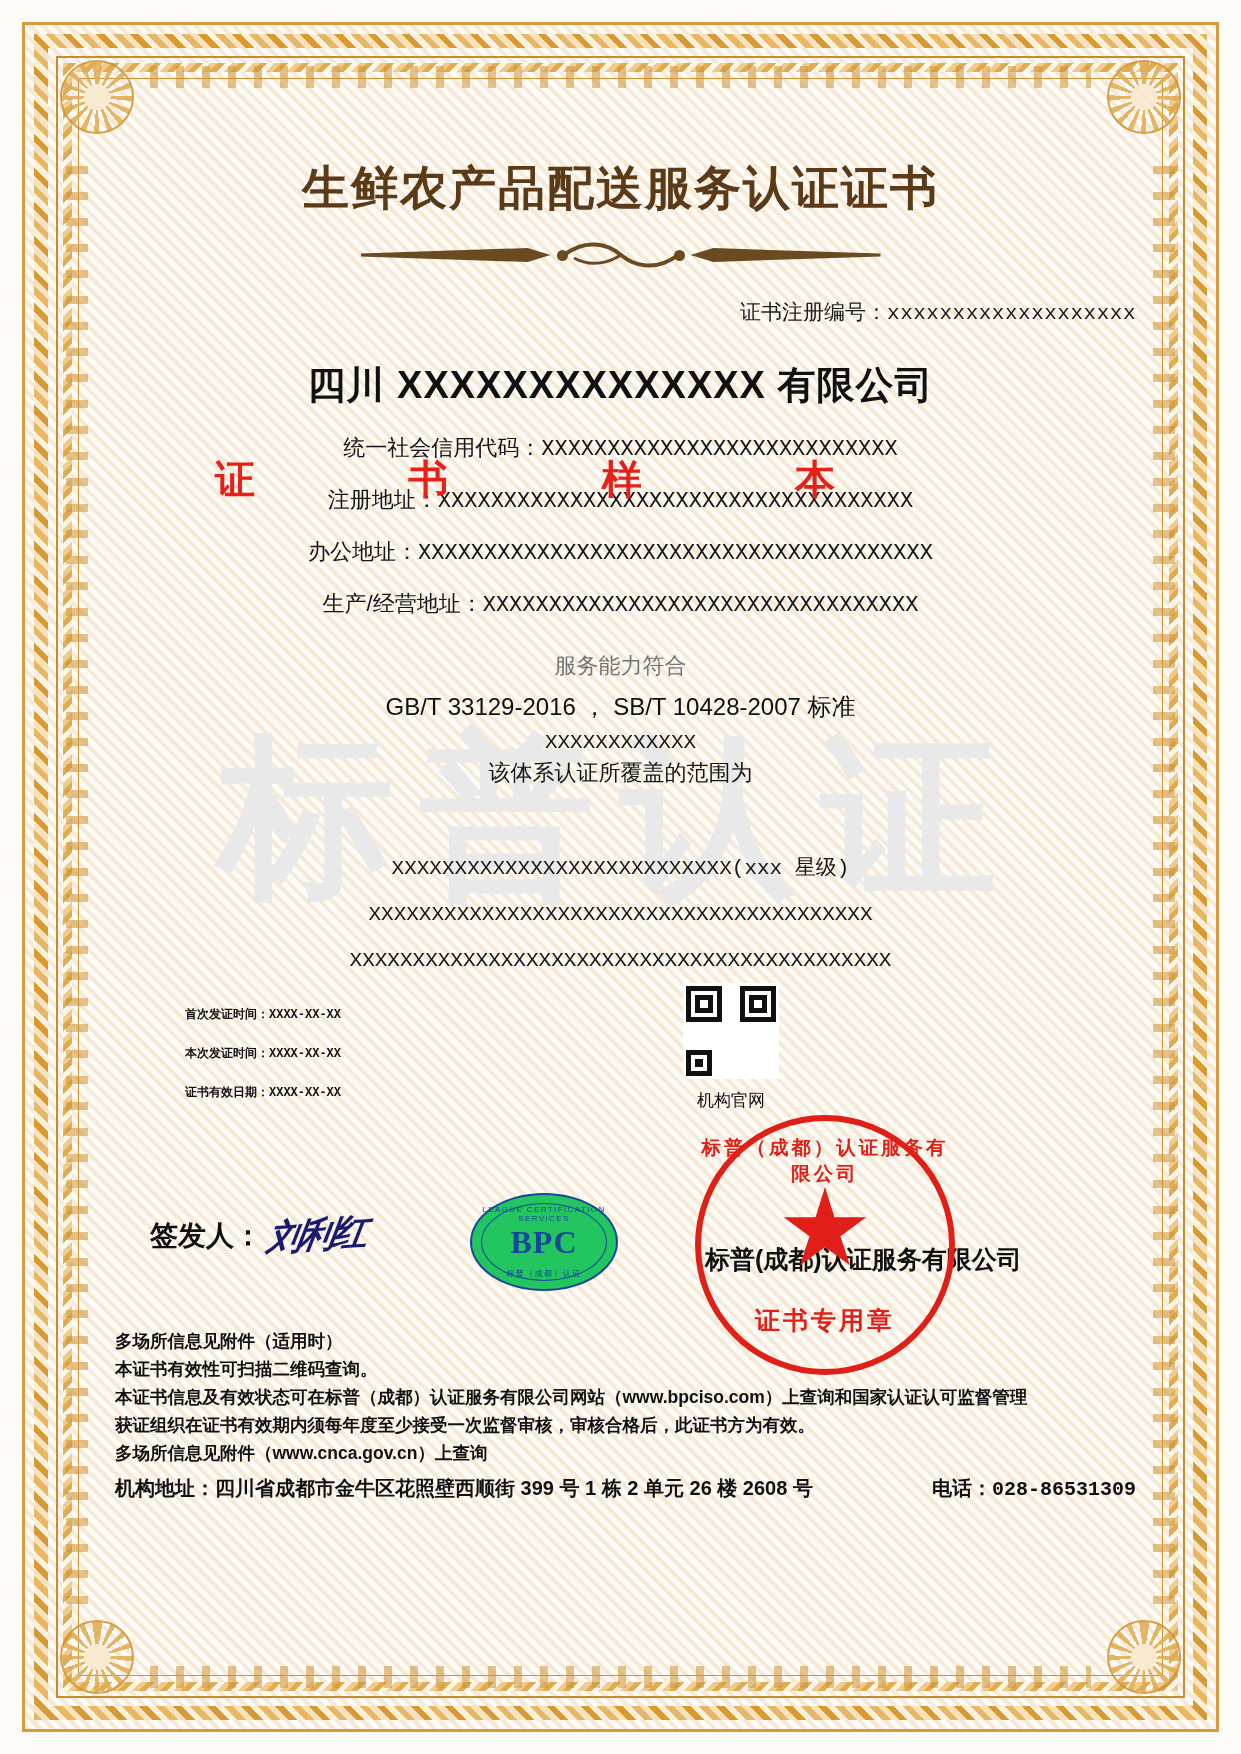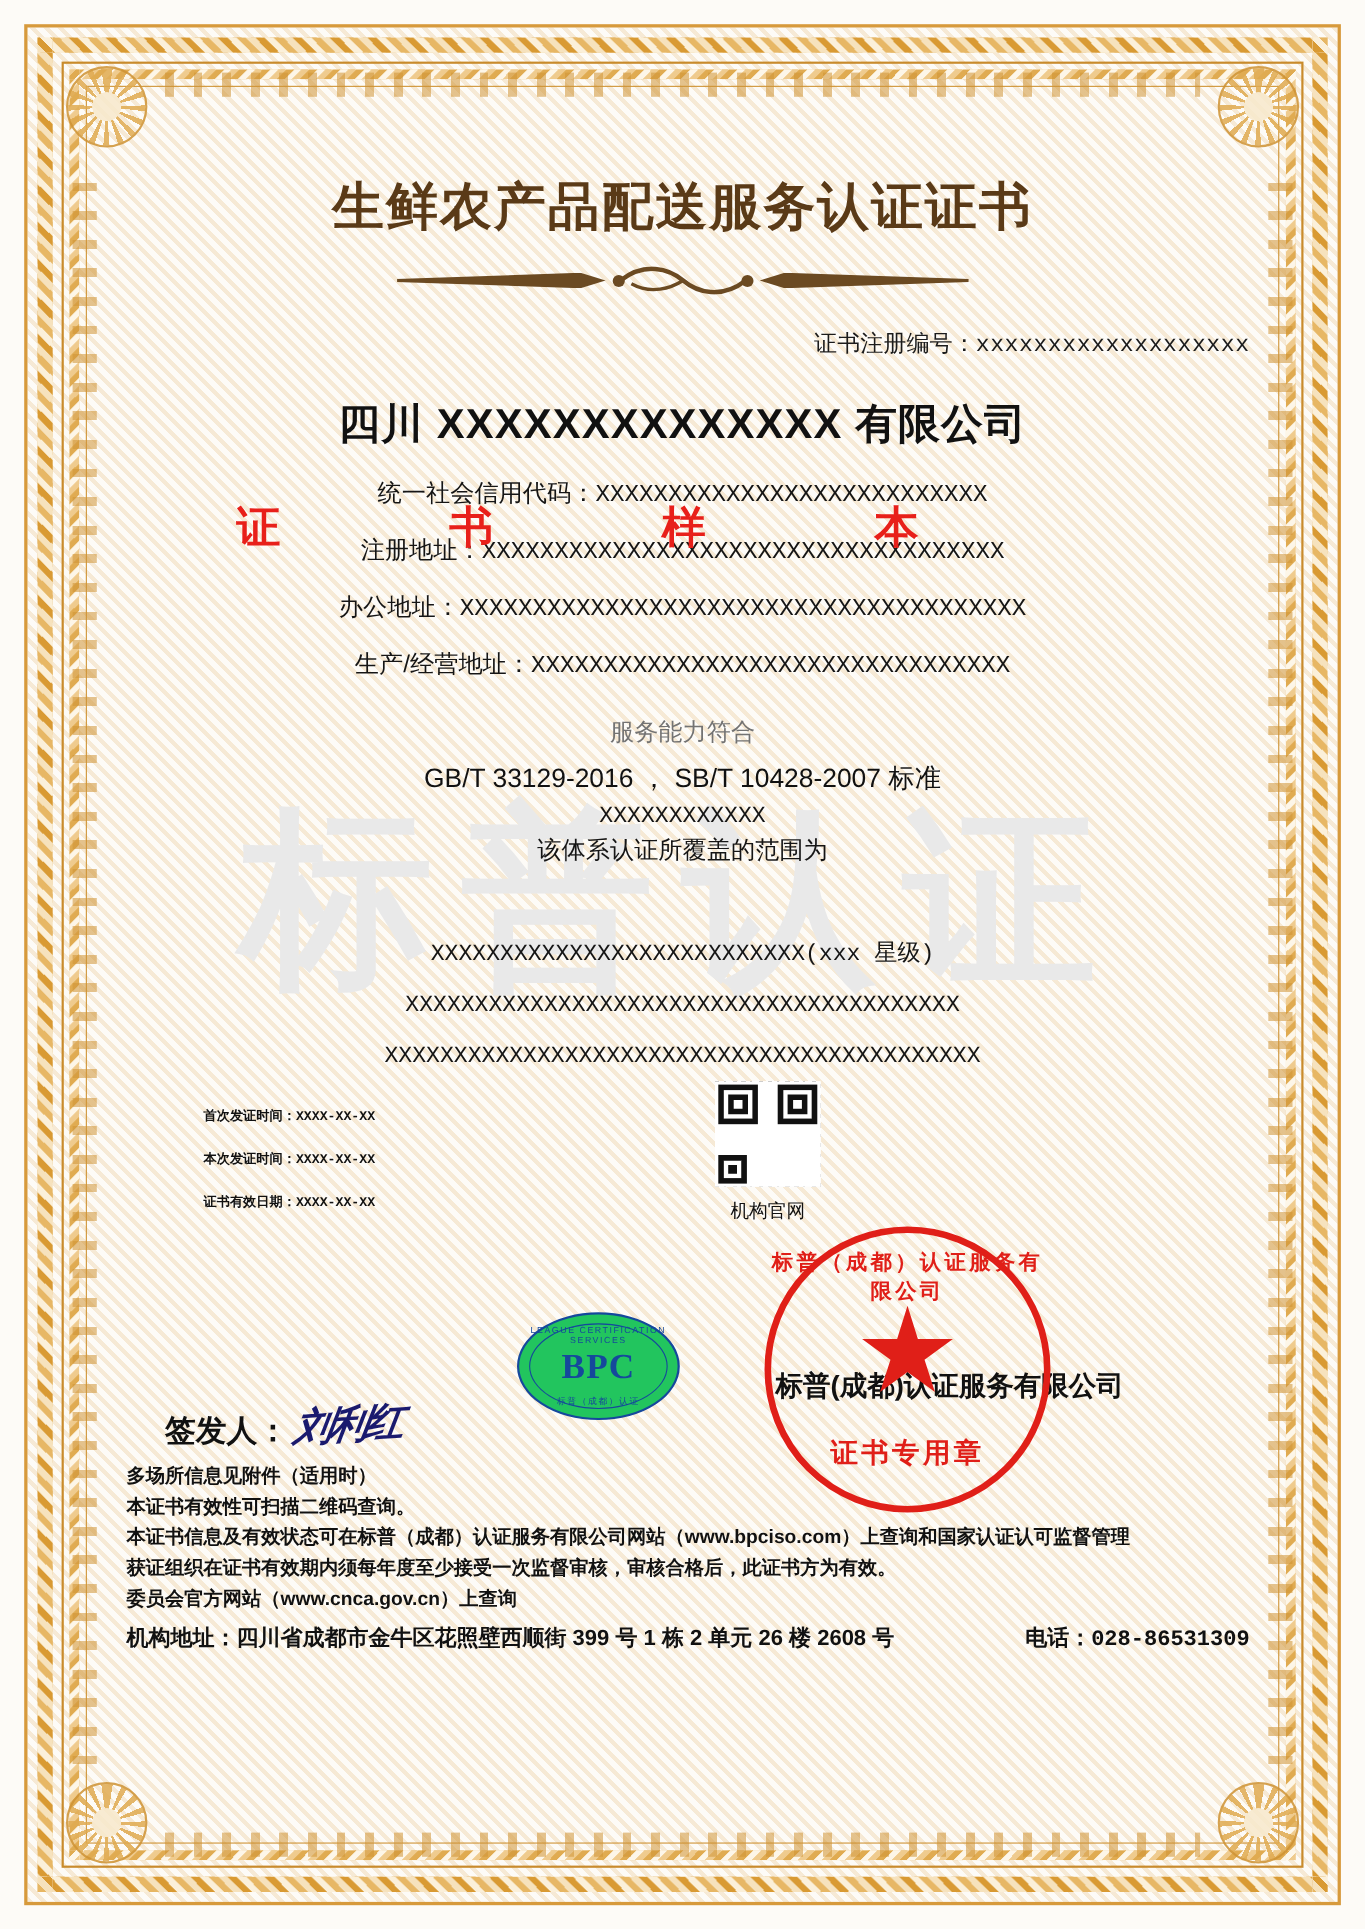--- a/index.html
+++ b/index.html
@@ -235,21 +235,21 @@
     font-size: 12px;
     font-weight: bold;
     color: #111;
     line-height: 38px;
   }
   .dates .mono { font-family: "Liberation Mono", monospace; }
 
   
   .qr-area {
     position: absolute;
-    left: 555px;
+    left: 588px;
     top: 888px;
     display: flex;
     gap: 88px;
   }
   .qr-item { text-align: center; }
   .qr {
     width: 96px; height: 96px;
     background-color: #fff;
     background-image:
       repeating-linear-gradient(90deg, #111 0 4px, #fff 4px 8px, #111 8px 10px, #fff 10px 16px, #111 16px 20px, #fff 20px 24px),
@@ -277,23 +277,23 @@
     margin-top: 10px;
     font-family: "Liberation Sans", sans-serif;
     font-size: 17px;
     color: #111;
   }
 
   
   .signature-row {
     position: absolute;
     left: 55px;
-    top: 1176px;
+    top: 1116px;
     display: flex;
-    align-items: flex-end;
+    align-items: center;
   }
   .sig-label {
     font-family: "Liberation Sans", sans-serif;
     font-size: 28px;
     font-weight: bold;
     color: #111;
   }
   .sig-script {
     margin-left: 6px;
     font-family: "Liberation Serif", serif;
@@ -527,21 +527,21 @@
       <div class="star"></div>
       <div class="bottom-text">证书专用章</div>
     </div>
     <div class="org-name">标普(成都)认证服务有限公司</div>
 
     <div class="footer">
       <div>多场所信息见附件（适用时）</div>
       <div>本证书有效性可扫描二维码查询。</div>
       <div>本证书信息及有效状态可在标普（成都）认证服务有限公司网站（www.bpciso.com）上查询和国家认证认可监督管理</div>
       <div>获证组织在证书有效期内须每年度至少接受一次监督审核，审核合格后，此证书方为有效。</div>
-      <div>委员会官方网站（www.cnca.gov.cn）上查询</div>
+      <div>多场所信息见附件（www.cnca.gov.cn）上查询</div>
     </div>
 
     <div class="addr-row">
       <div>
         <span>机构地址：</span><span>四川省成都市金牛区花照壁西顺街 399 号 1 栋 2 单元 26 楼 2608 号</span>
       </div>
       <div>
         <span>电话：</span><span class="mono">028-86531309</span>
       </div>
     </div>

